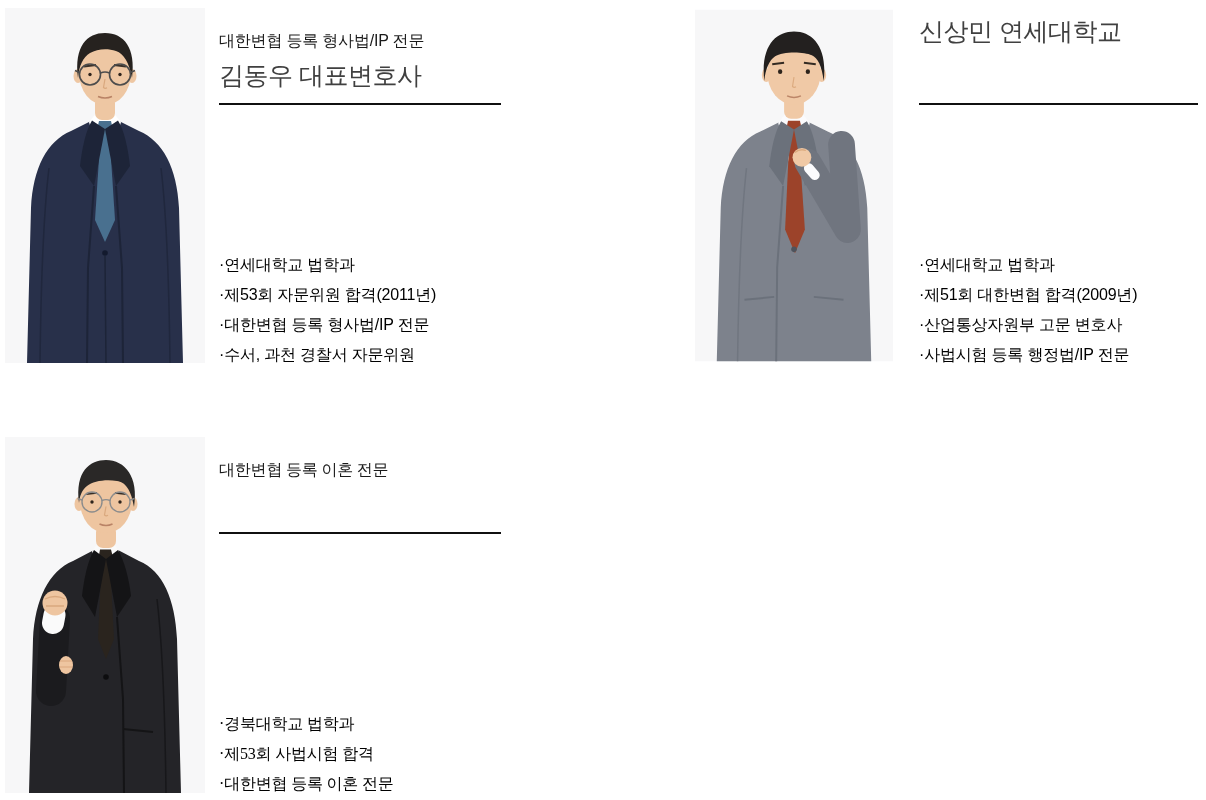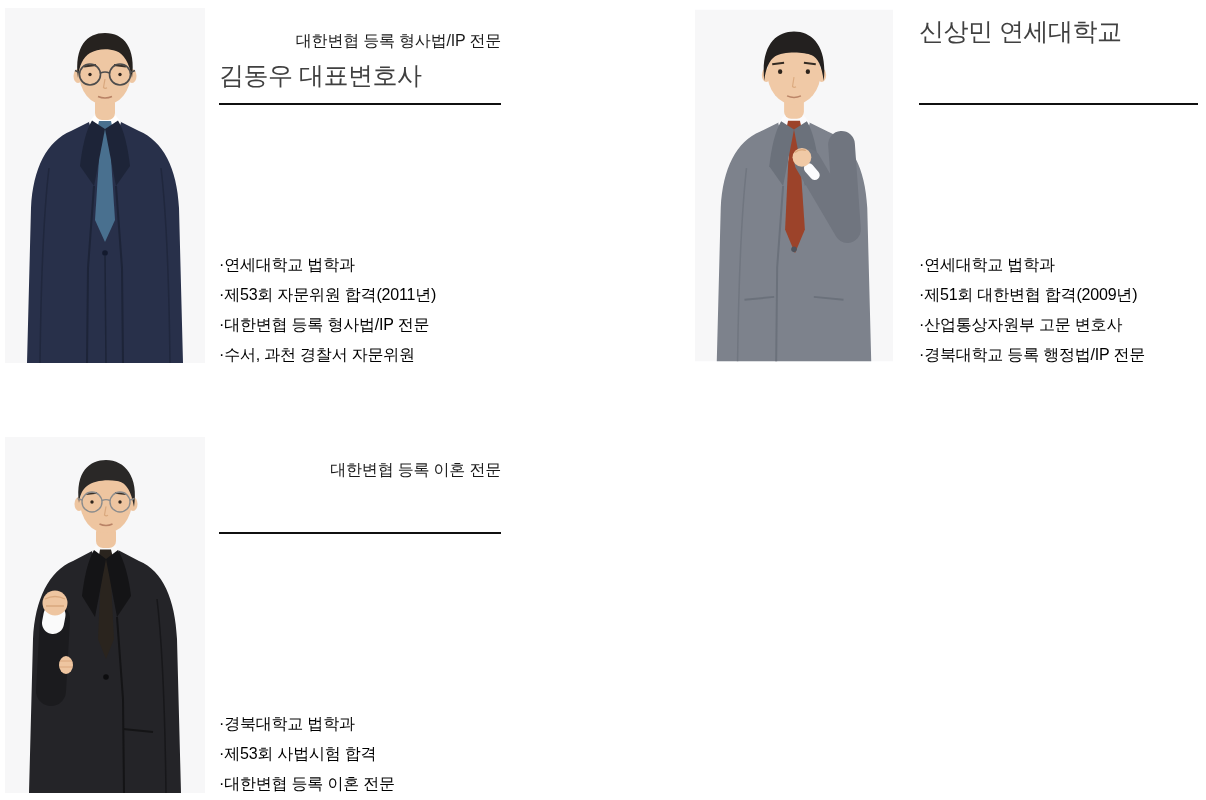--- a/index.html
+++ b/index.html
@@ -2,31 +2,31 @@
 <html lang="ko"><head>
 <meta charset="utf-8">
 <style>
   html,body{margin:0;padding:0;background:#ffffff;}
   body{font-family:"Liberation Sans","DejaVu Sans",sans-serif;color:#111;}
   .stage{position:relative;width:1206px;height:800px;background:#ffffff;overflow:hidden;}
 
   .card{position:absolute;display:flex;align-items:flex-start;}
   .card-1{left:5px;top:8px;}
   .card-2{left:695px;top:8px;}
-  .card-3{left:5px;top:437px;}
+  .card-3{left:5px;top:437px;font-family:Liberation Serif, serif;}
 
   .photo{flex:none;width:200px;height:355px;}
   .card-2 .photo{width:198px;}
   .card-3 .photo{height:356px;}
   .photo svg{display:block;width:100%;height:100%;}
 
   .info{position:relative;margin-left:14px;width:282px;height:355px;}
   .card-2 .info{margin-left:26px;width:279px;}
 
-  .specialty{margin-top:22px;font-size:16px;line-height:22px;color:#1a1a1a;letter-spacing:-0.2px;text-align:right;}
+  .specialty{margin-top:22px;font-size:16px;line-height:22px;color:#1a1a1a;letter-spacing:-0.2px;}
   .name{margin:6px 0 0 0;font-size:25px;line-height:34px;font-weight:500;color:#404040;letter-spacing:-0.5px;}
   .rule{position:absolute;left:0;right:0;top:95px;height:0;border-top:2px solid #101010;}
 
   .creds{position:absolute;left:0;bottom:-7px;margin:0;padding:0;list-style:none;
          font-size:16px;line-height:30px;color:#000000;letter-spacing:-0.2px;}
   .creds li{white-space:nowrap;}
 </style>
 </head>
 <body>
 
@@ -132,21 +132,21 @@
         <path d="M101,144 Q106,140 112,142" fill="none" stroke="#dcab80" stroke-width="1.4"></path>
       </svg>
     </div>
     <div class="info">
       <h2 class="name">신상민 연세대학교</h2>
       <div class="rule"></div>
       <ul class="creds">
         <li>·연세대학교 법학과</li>
         <li>·제51회 대한변협 합격(2009년)</li>
         <li>·산업통상자원부 고문 변호사</li>
-        <li>·경북대학교 등록 행정법/IP 전문</li>
+        <li>·사법시험 등록 행정법/IP 전문</li>
       </ul>
     </div>
   </section>
 
   <section class="card card-3">
     <div class="photo">
       <svg viewBox="0 0 200 356" xmlns="http://www.w3.org/2000/svg">
         <rect width="200" height="356" fill="#f7f7f8"></rect>
 
         <path d="M24,356 L28,202 C30,162 44,134 68,124 L89,113 L101,122 L113,113 L134,124 C158,134 170,162 172,202 L176,356 Z" fill="#242428"></path>

